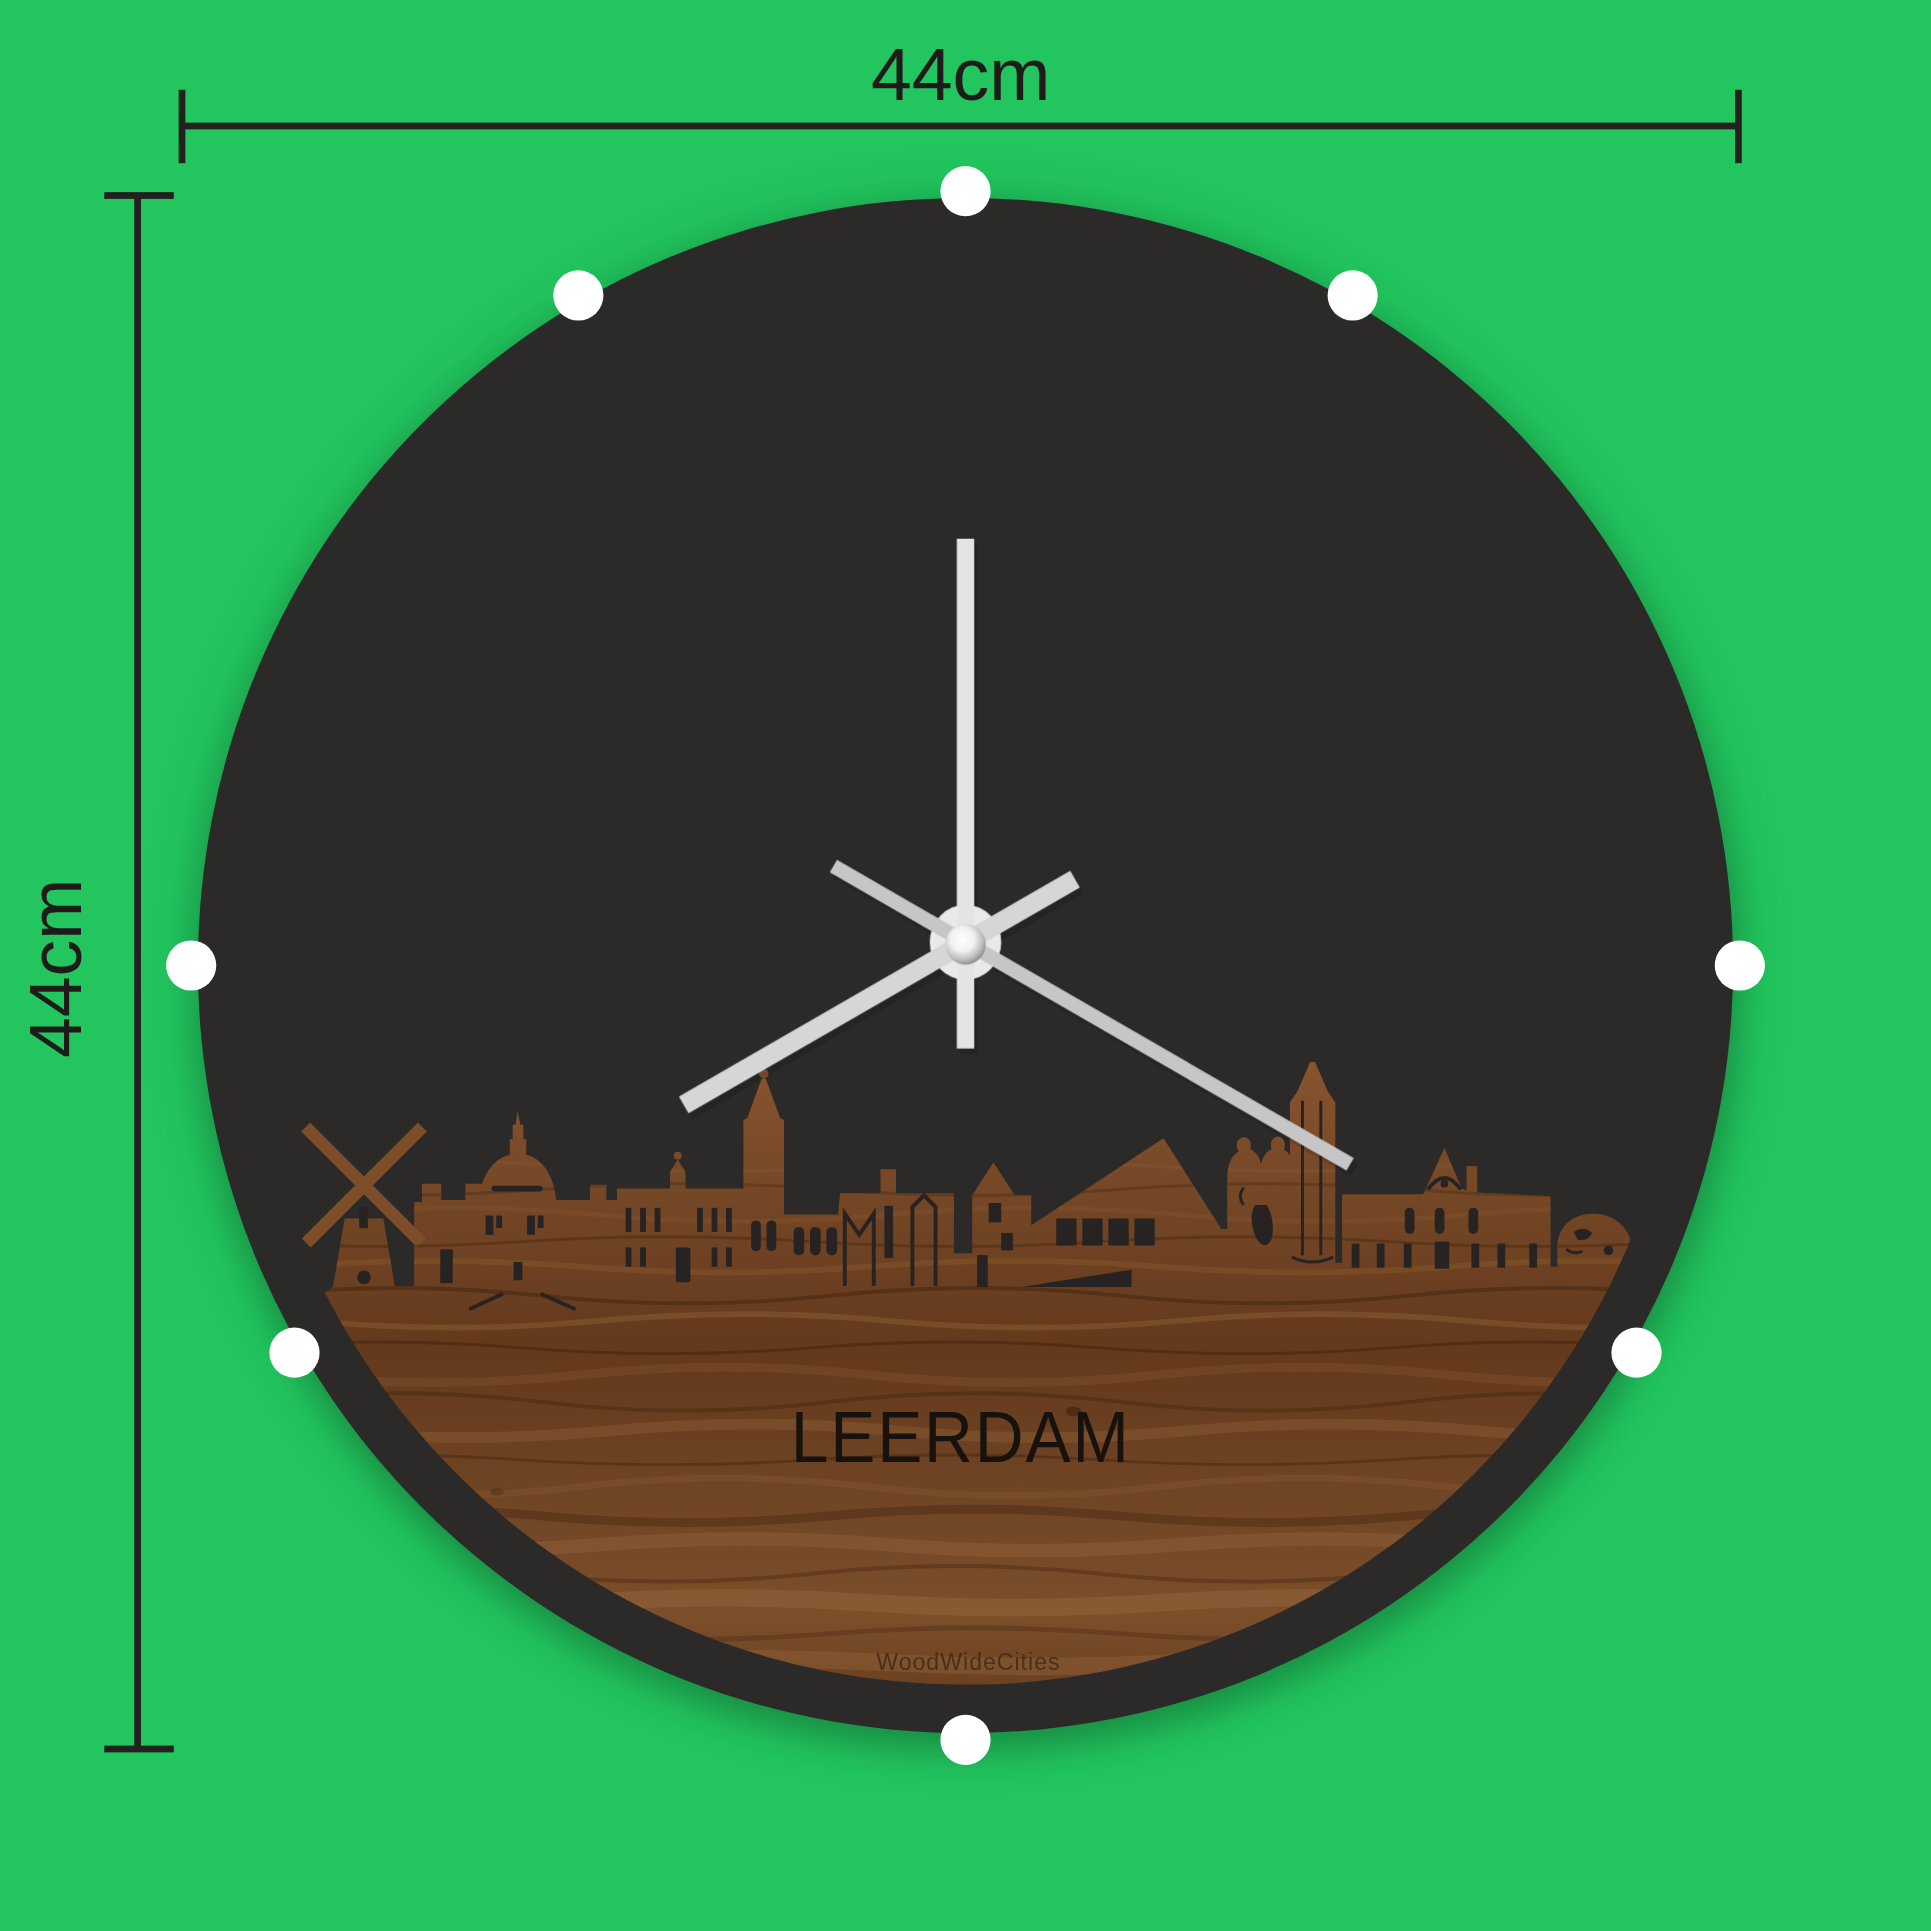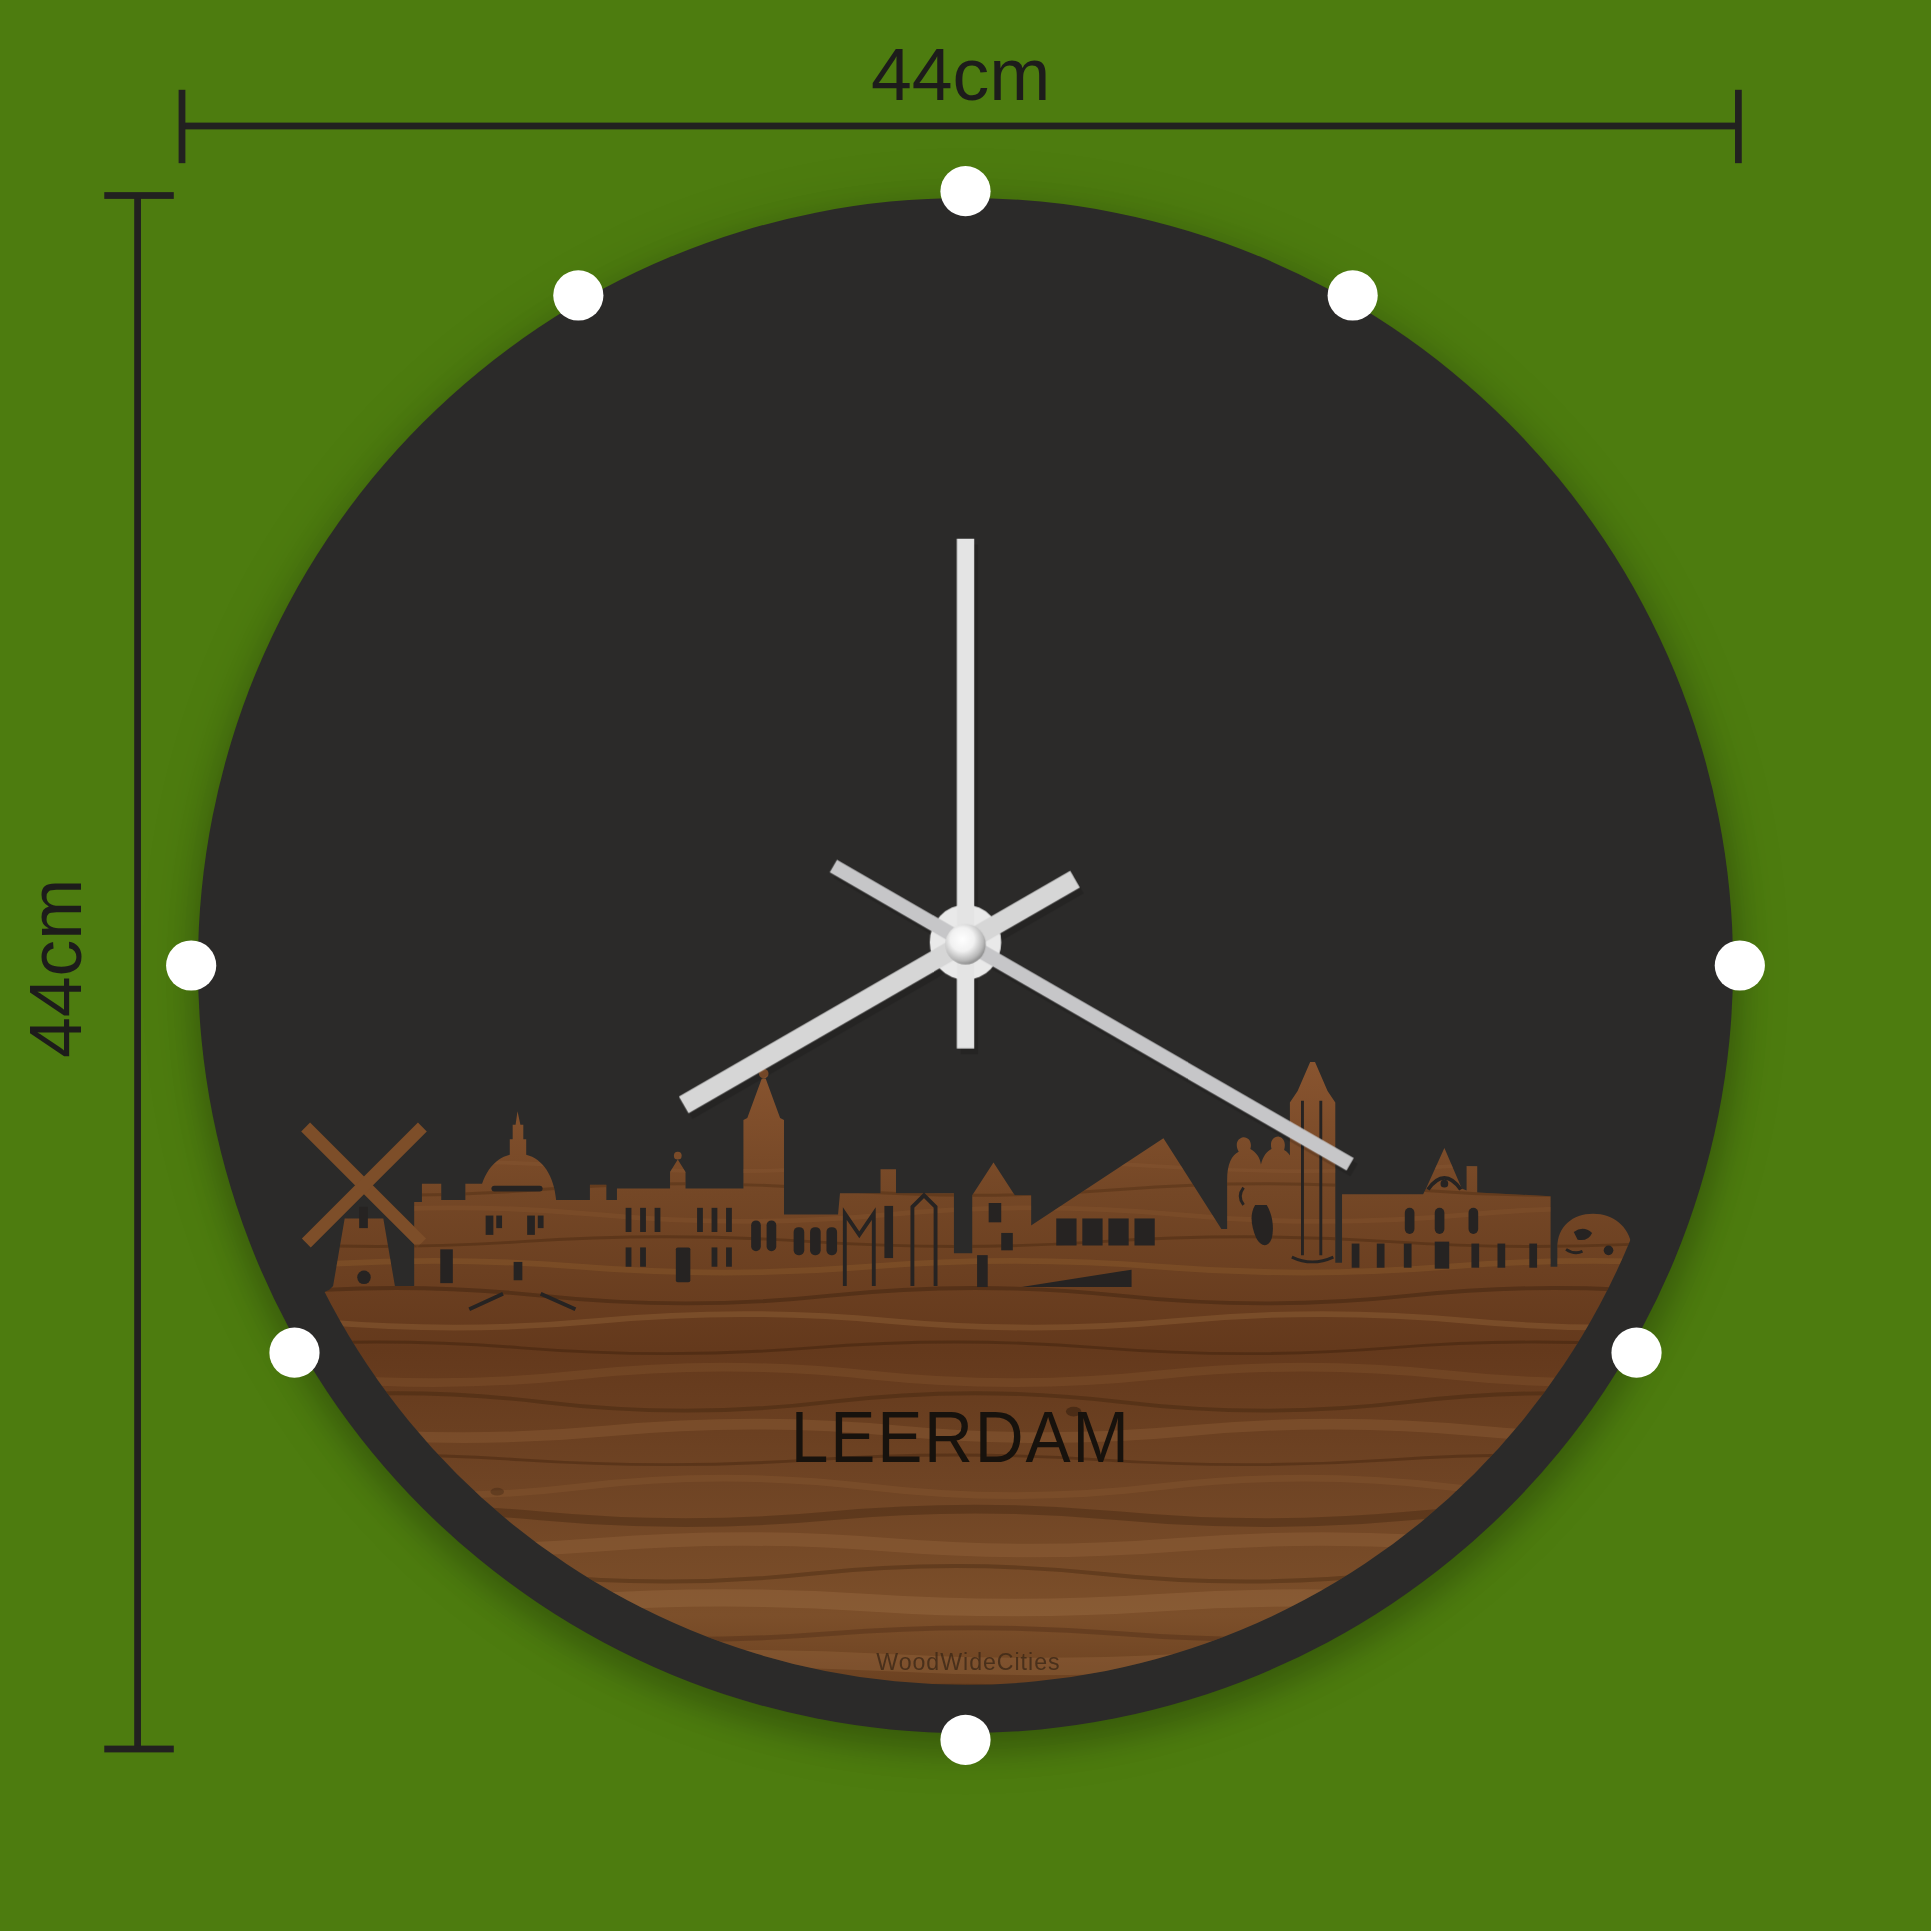--- a/index.html
+++ b/index.html
@@ -1,16 +1,16 @@
 <!DOCTYPE html>
 <html><head>
 <meta charset="utf-8">
 <style>
   html,body{margin:0;padding:0;background:#ffffff;}
-  .stage{position:relative;width:1931px;height:1931px;background:#4d7c0f;overflow:hidden;
+  .stage{position:relative;width:1931px;height:1931px;background:#22c55e;overflow:hidden;
          font-family:"Liberation Sans", sans-serif;}
   svg{display:block;}
   text{font-family:"Liberation Sans", sans-serif;}
   .dimlabel{fill:#1d1c1b;font-size:76px;}
   .citytext{fill:#17120d;font-size:74px;letter-spacing:2px;}
   .brandtext{fill:#3c2817;font-size:24px;opacity:.8;letter-spacing:1px;}
 </style>
 </head>
 <body>
 

